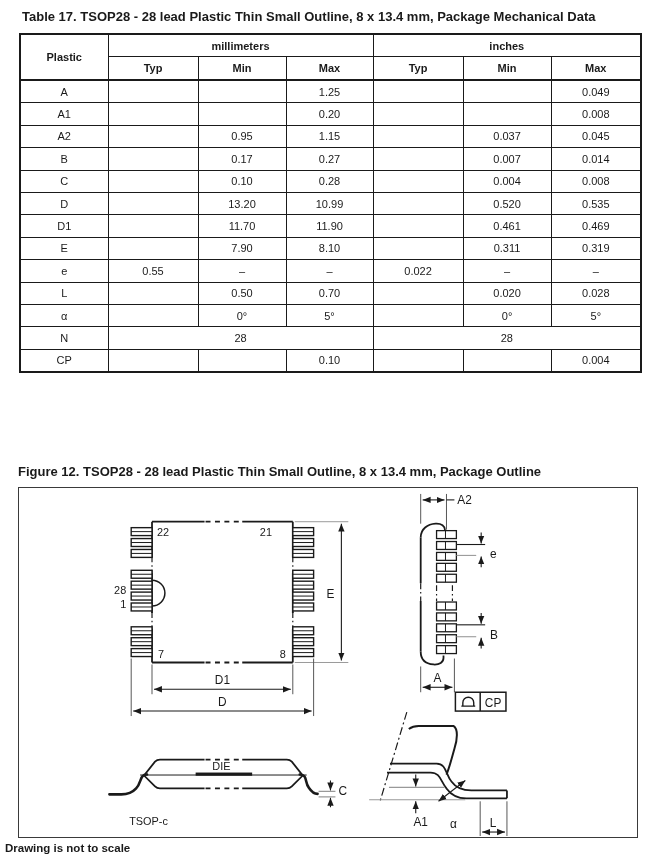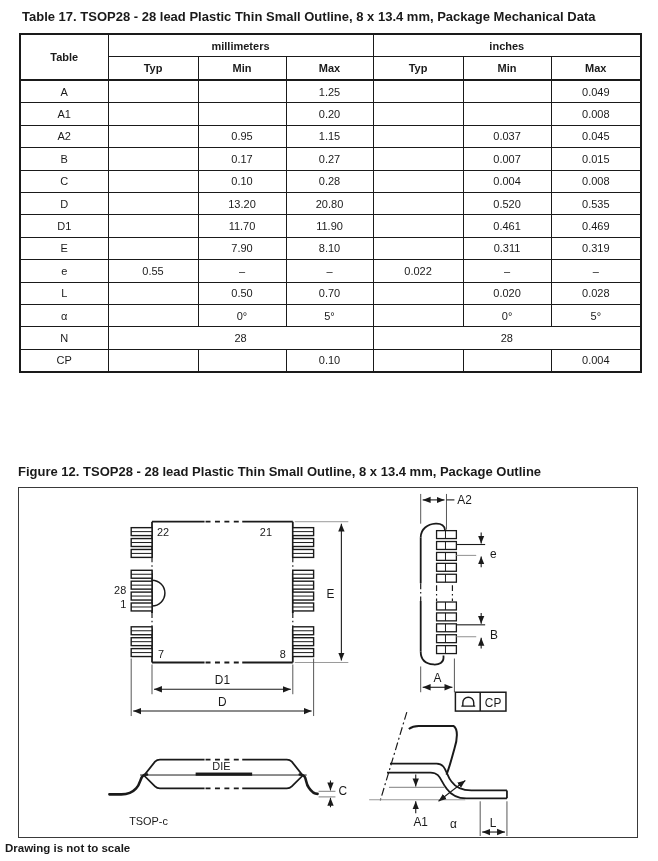--- a/index.html
+++ b/index.html
@@ -42,21 +42,21 @@
     <col style="width:88px">
       <col style="width:90px">
       <col style="width:88px">
       <col style="width:87px">
     <col style="width:90px">
       <col style="width:88px">
       <col style="width:90px">
   </colgroup>
   <thead>
     <tr>
-      <th rowspan="2">Table</th>
+      <th rowspan="2">Plastic</th>
       <th colspan="3">millimeters</th>
       <th colspan="3">inches</th>
     </tr>
     <tr>
       <th>Typ</th>
       <th>Min</th>
       <th>Max</th>
       <th>Typ</th>
       <th>Min</th>
       <th>Max</th>
@@ -90,36 +90,36 @@
         <td>0.037</td>
         <td>0.045</td>
       </tr>
       <tr>
         <td>B</td>
         <td></td>
         <td>0.17</td>
         <td>0.27</td>
         <td></td>
         <td>0.007</td>
-        <td>0.015</td>
+        <td>0.014</td>
       </tr>
       <tr>
         <td>C</td>
         <td></td>
         <td>0.10</td>
         <td>0.28</td>
         <td></td>
         <td>0.004</td>
         <td>0.008</td>
       </tr>
       <tr>
         <td>D</td>
         <td></td>
         <td>13.20</td>
-        <td>20.80</td>
+        <td>10.99</td>
         <td></td>
         <td>0.520</td>
         <td>0.535</td>
       </tr>
       <tr>
         <td>D1</td>
         <td></td>
         <td>11.70</td>
         <td>11.90</td>
         <td></td>

